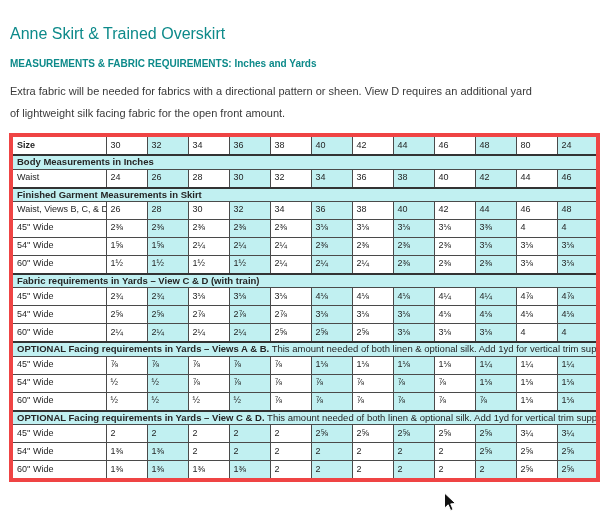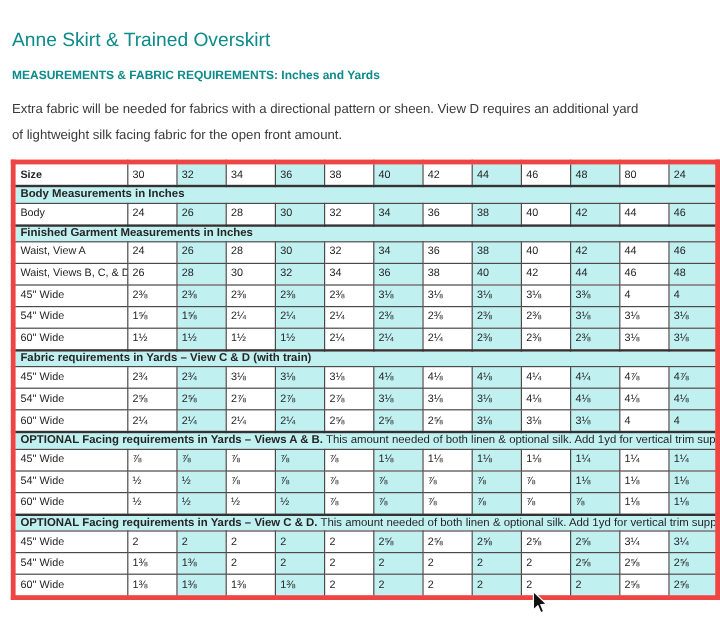--- a/index.html
+++ b/index.html
@@ -64,51 +64,36 @@
           <td class="hl">44</td>
           <td>46</td>
           <td class="hl">48</td>
           <td>80</td>
           <td class="hl">24</td>
         </tr>
         <tr class="section">
           <td colspan="13"><span class="b">Body Measurements in Inches</span></td>
         </tr>
         <tr class="data">
-          <td>Body</td>
+          <td>Waist</td>
           <td>24</td>
           <td class="hl">26</td>
           <td>28</td>
           <td class="hl">30</td>
           <td>32</td>
           <td class="hl">34</td>
           <td>36</td>
           <td class="hl">38</td>
           <td>40</td>
           <td class="hl">42</td>
           <td>44</td>
           <td class="hl">46</td>
         </tr>
         <tr class="section">
-          <td colspan="13"><span class="b">Finished Garment Measurements in Inches</span></td>
-        </tr>
-        <tr class="data">
-          <td>Waist, View A</td>
-          <td>24</td>
-          <td class="hl">26</td>
-          <td>28</td>
-          <td class="hl">30</td>
-          <td>32</td>
-          <td class="hl">34</td>
-          <td>36</td>
-          <td class="hl">38</td>
-          <td>40</td>
-          <td class="hl">42</td>
-          <td>44</td>
-          <td class="hl">46</td>
+          <td colspan="13"><span class="b">Finished Garment Measurements in Skirt</span></td>
         </tr>
         <tr class="data">
           <td>Waist, Views B, C, &amp; D</td>
           <td>26</td>
           <td class="hl">28</td>
           <td>30</td>
           <td class="hl">32</td>
           <td>34</td>
           <td class="hl">36</td>
           <td>38</td>

